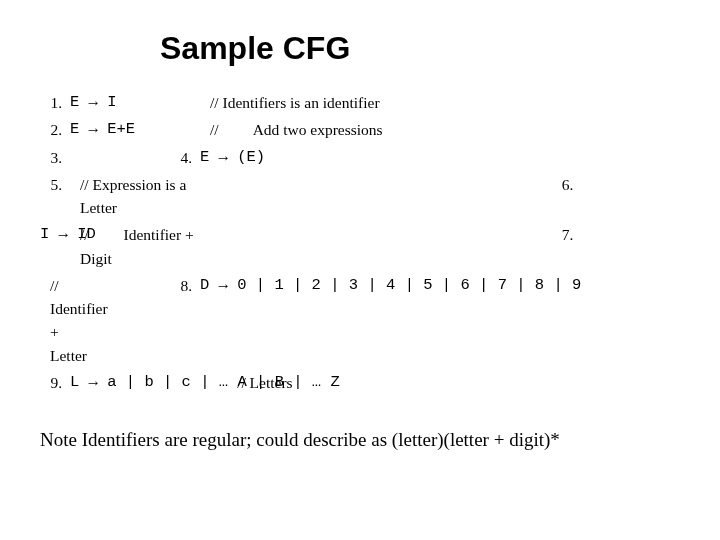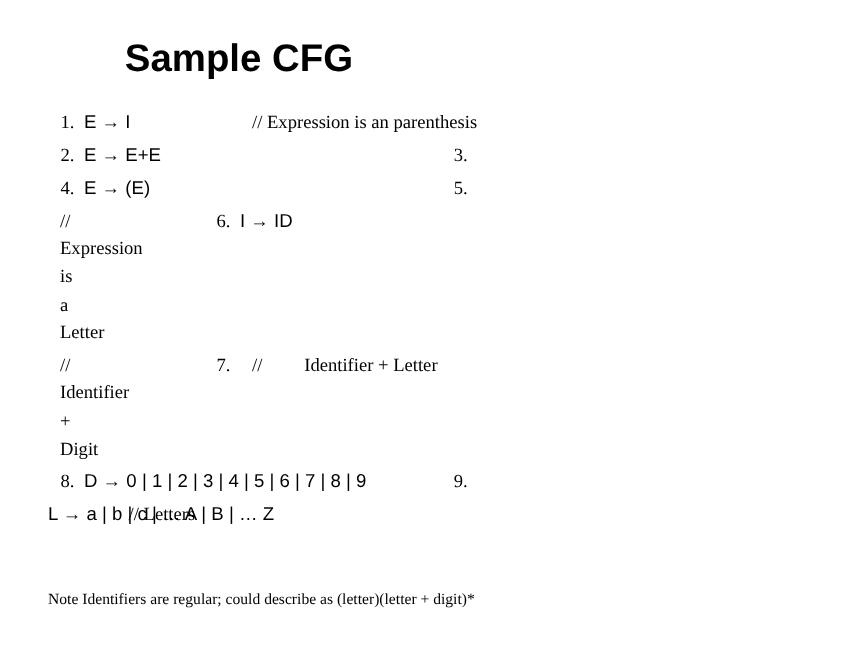--- a/index.html
+++ b/index.html
@@ -20,66 +20,67 @@
       flex-direction: column;
       align-items: flex-start;
       padding: 30px 40px;
     }
 
     h1 {
       font-size: 32px;
       font-weight: bold;
       font-family: Arial, Helvetica, sans-serif;
       margin-bottom: 24px;
-      margin-left: 64px;
+      margin-left: 120px;
     }
 
     .grammar-table {
       display: grid;
       grid-template-columns: 30px 130px 1fr;
       row-gap: 4px;
       margin-bottom: 24px;
       font-size: 15.5px;
       line-height: 1.5;
     }
 
     .num {
       text-align: right;
       padding-right: 8px;
     }
 
     .rule {
-      font-family: Liberation Sans, sans-serif;
+      font-family: Liberation Mono, monospace;
       white-space: nowrap;
     }
 
     .comment {
       font-family: 'Times New Roman', Times, serif;
       padding-left: 10px;
     }
 
     .note {
-      font-size: 13px;
+      font-size: 19px;
       line-height: 1.5;
-      margin-top: 24px;
+      margin-top: 8px;
     }
   </style>
 </head>
 <body>
 
 <h1>Sample CFG</h1>
 
 <div class="grammar-table">
 
   <div class="num">1.</div>
   <div class="rule">E → I</div>
-  <div class="comment">// Expression is an parenthesis</div>
+  <div class="comment">// Identifiers is an identifier</div>
 
   <div class="num">2.</div>
   <div class="rule">E → E+E</div>
+  <div class="comment">//&nbsp;&nbsp;&nbsp;&nbsp;&nbsp;&nbsp;&nbsp;&nbsp; Add two expressions</div>
 
   <div class="num">3.</div>
 
   <div class="num">4.</div>
   <div class="rule">E → (E)</div>
 
   <div class="num">5.</div>
   <div class="comment">// Expression is a Letter</div>
 
   <div class="num">6.</div>

